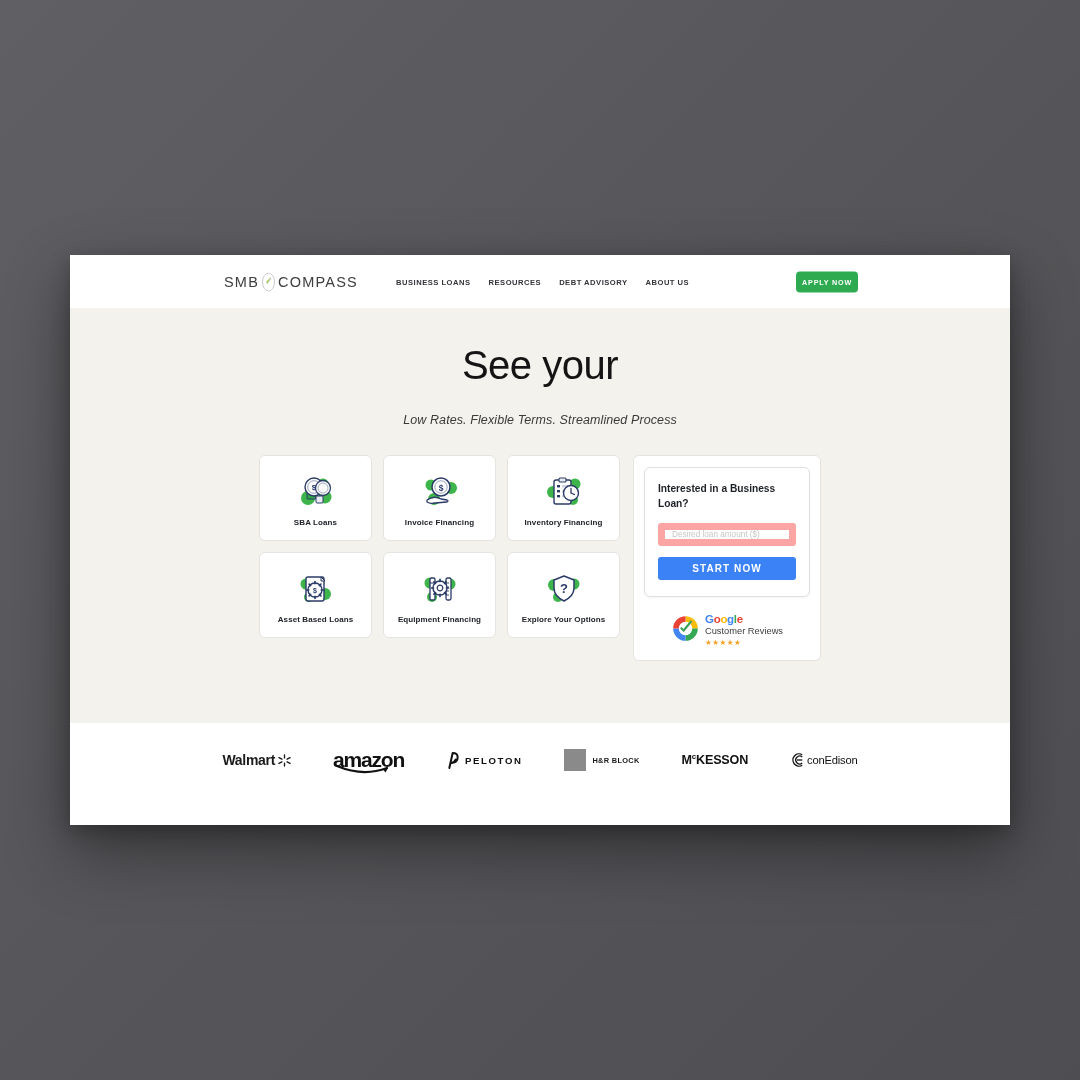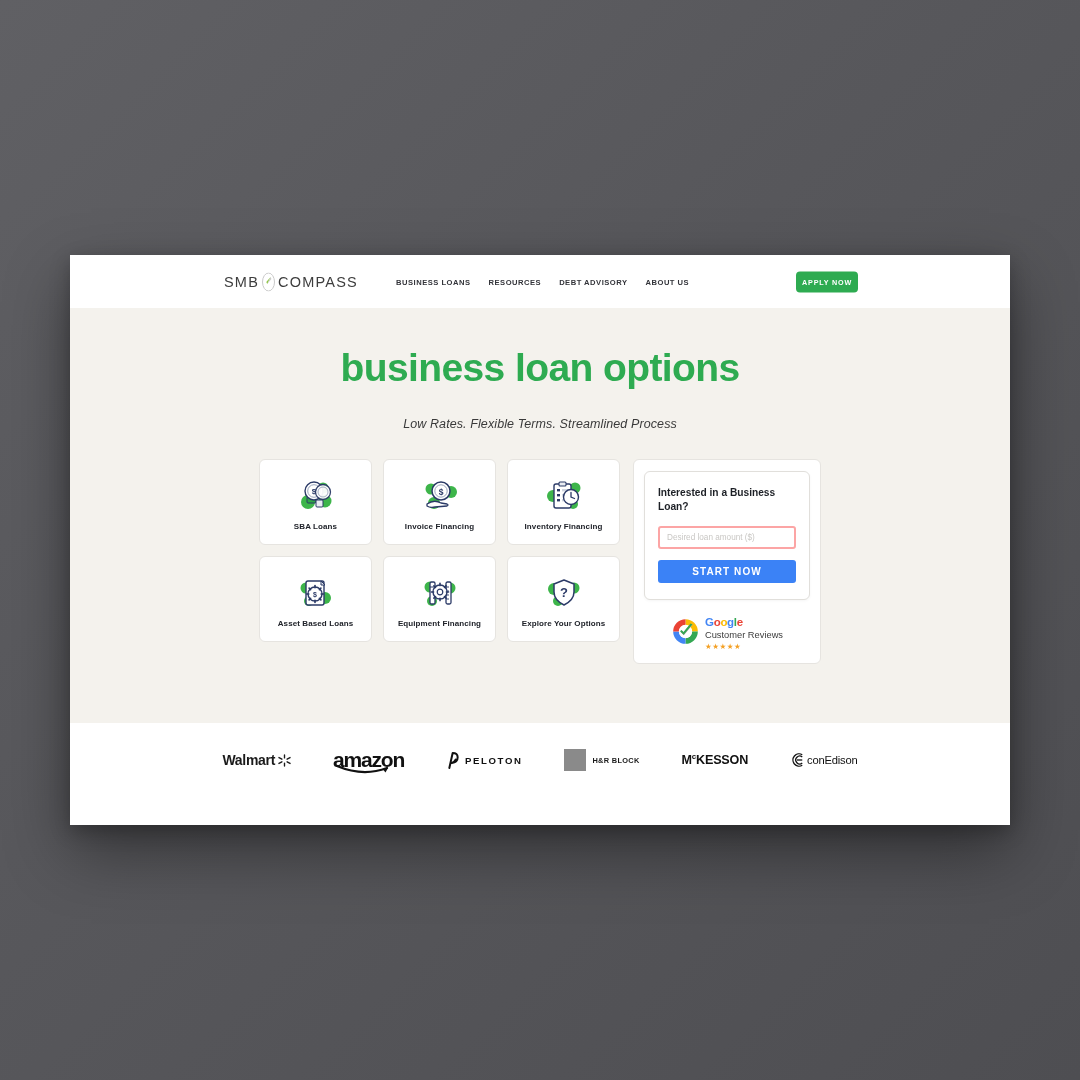--- a/index.html
+++ b/index.html
@@ -135,21 +135,21 @@
     border-radius: 6px;
     padding: 14px 13px 16px 13px;
     box-shadow: 0 1px 3px rgba(0,0,0,0.045);
   }
   .form-title {
     font-size: 10.2px; font-weight: 700; color: #1d2026;
     line-height: 1.45; margin-bottom: 11px;
   }
   .loan-input {
     width: 100%; height: 23px;
-    border: 2px solid #fca5a5; border-radius: 3px;
+    border: 7px solid #fca5a5; border-radius: 3px;
     background: #fff;
     font-size: 8.2px; color: #7d7d7d;
     padding: 0 7px;
     font-family: "Liberation Sans", sans-serif;
     outline: none;
   }
   .loan-input::placeholder { color: #c9c7c4; }
   .start-btn {
     width: 100%; height: 23px; margin-top: 11px;
     background: #3b82f6; color: #ffffff;
@@ -220,21 +220,21 @@
       <a class="nav-link" href="#">BUSINESS LOANS</a>
       <a class="nav-link" href="#">RESOURCES</a>
       <a class="nav-link" href="#">DEBT ADVISORY</a>
       <a class="nav-link" href="#">ABOUT US</a>
     </nav>
 
     <button class="apply-btn">APPLY NOW</button>
   </header>
 
   <section class="hero">
-    <h1 class="hero-title-2">business loan options</h1>
+    <h1 class="hero-title-1">See your</h1>
     <p class="hero-sub">Low Rates. Flexible Terms. Streamlined Process</p>
 
     <div class="hero-body">
 
       <div class="cards-grid">
 
         <div class="product-card">
           <span class="icon-wrap">
             <svg width="36" height="34" viewBox="0 0 36 34">
               <circle cx="10" cy="23" r="7" fill="#3db54a"></circle>

